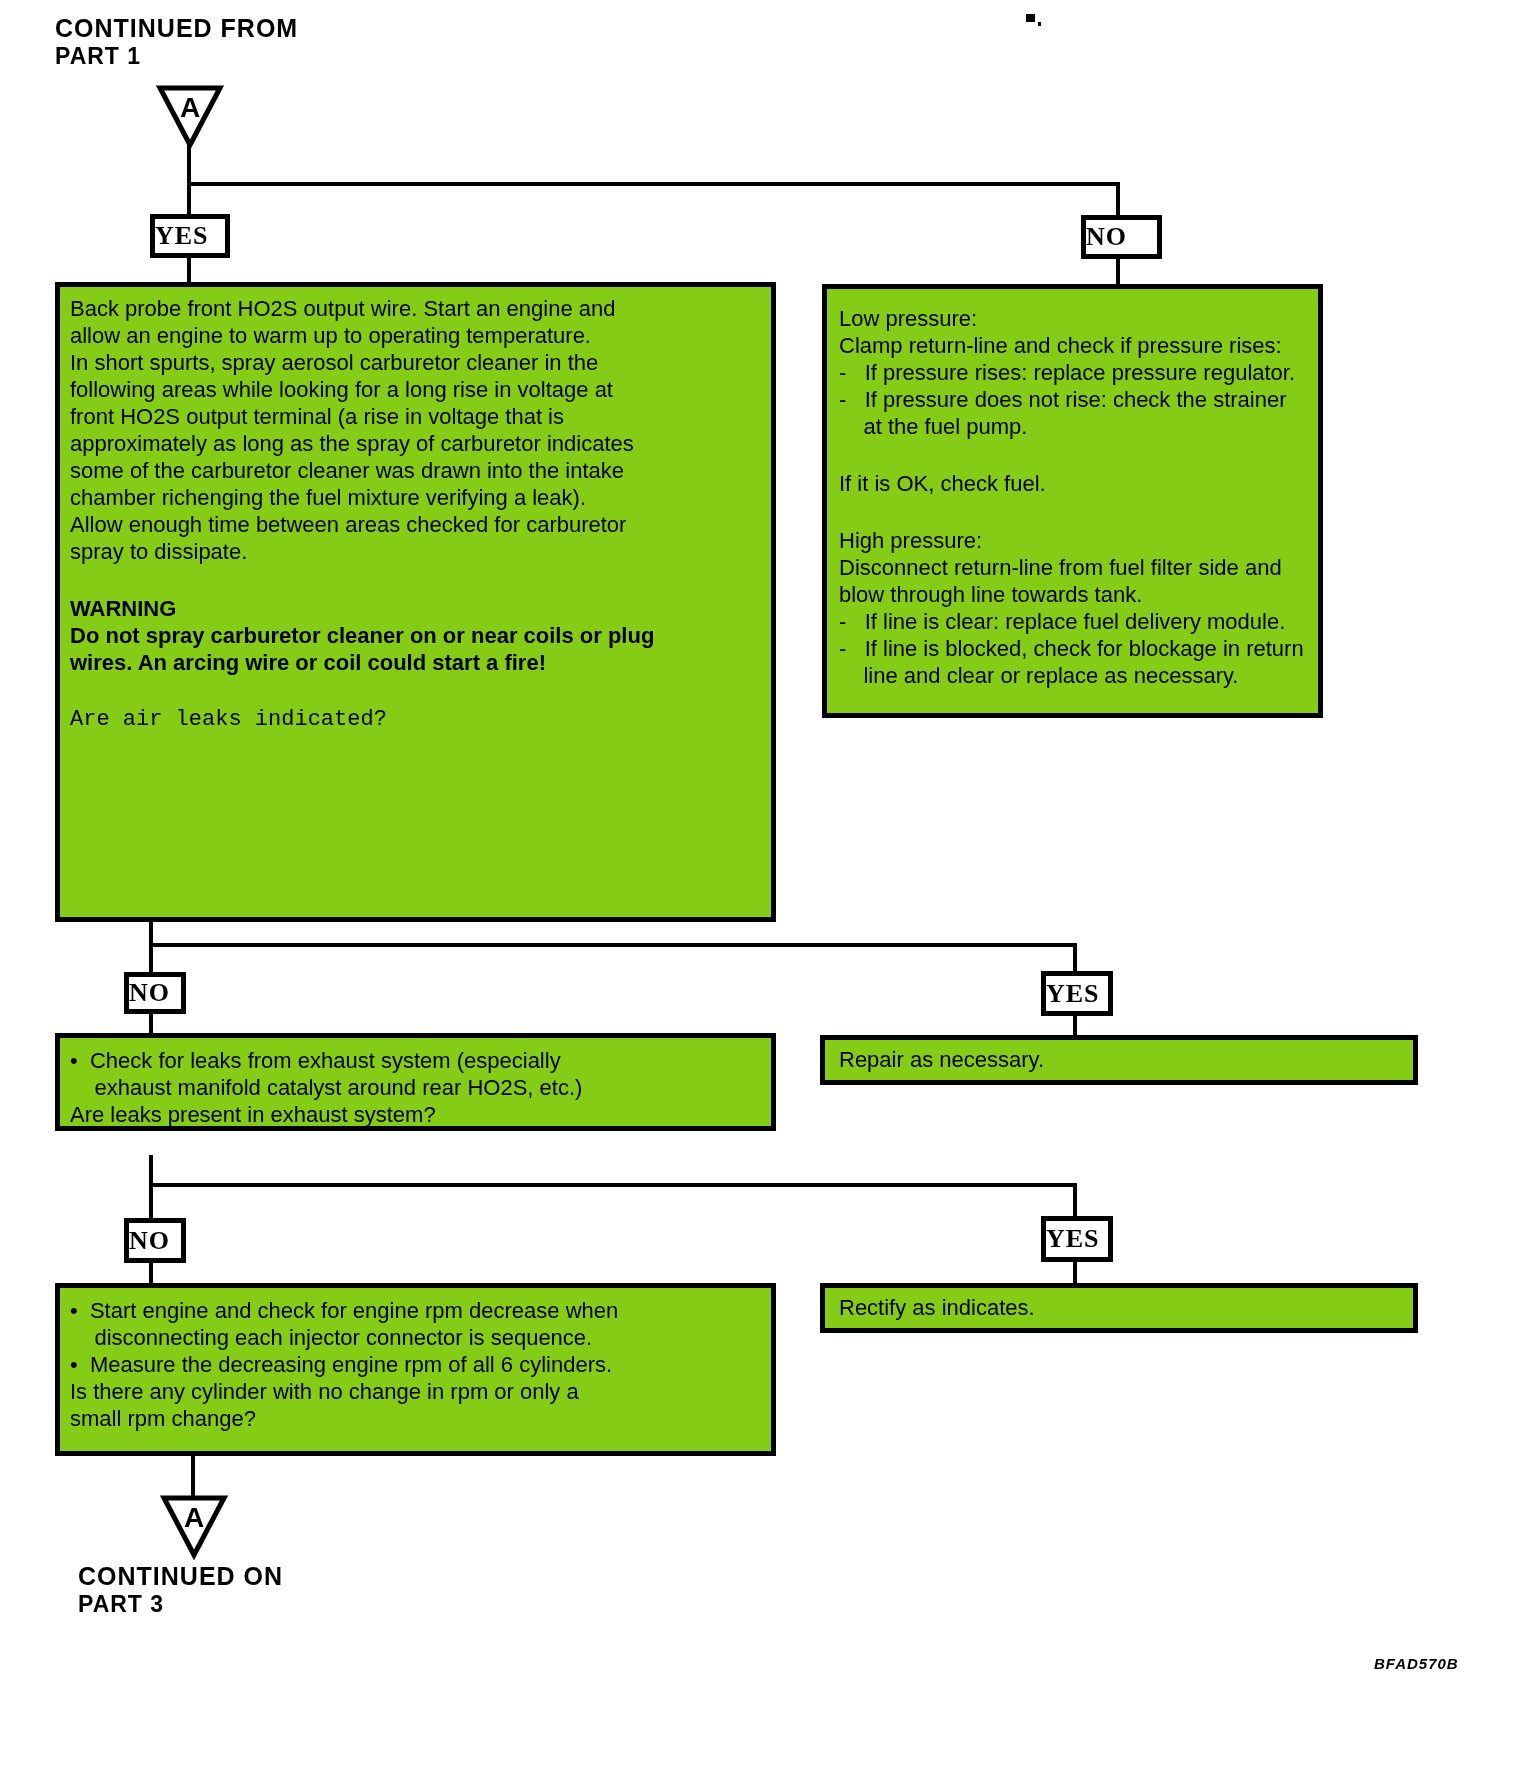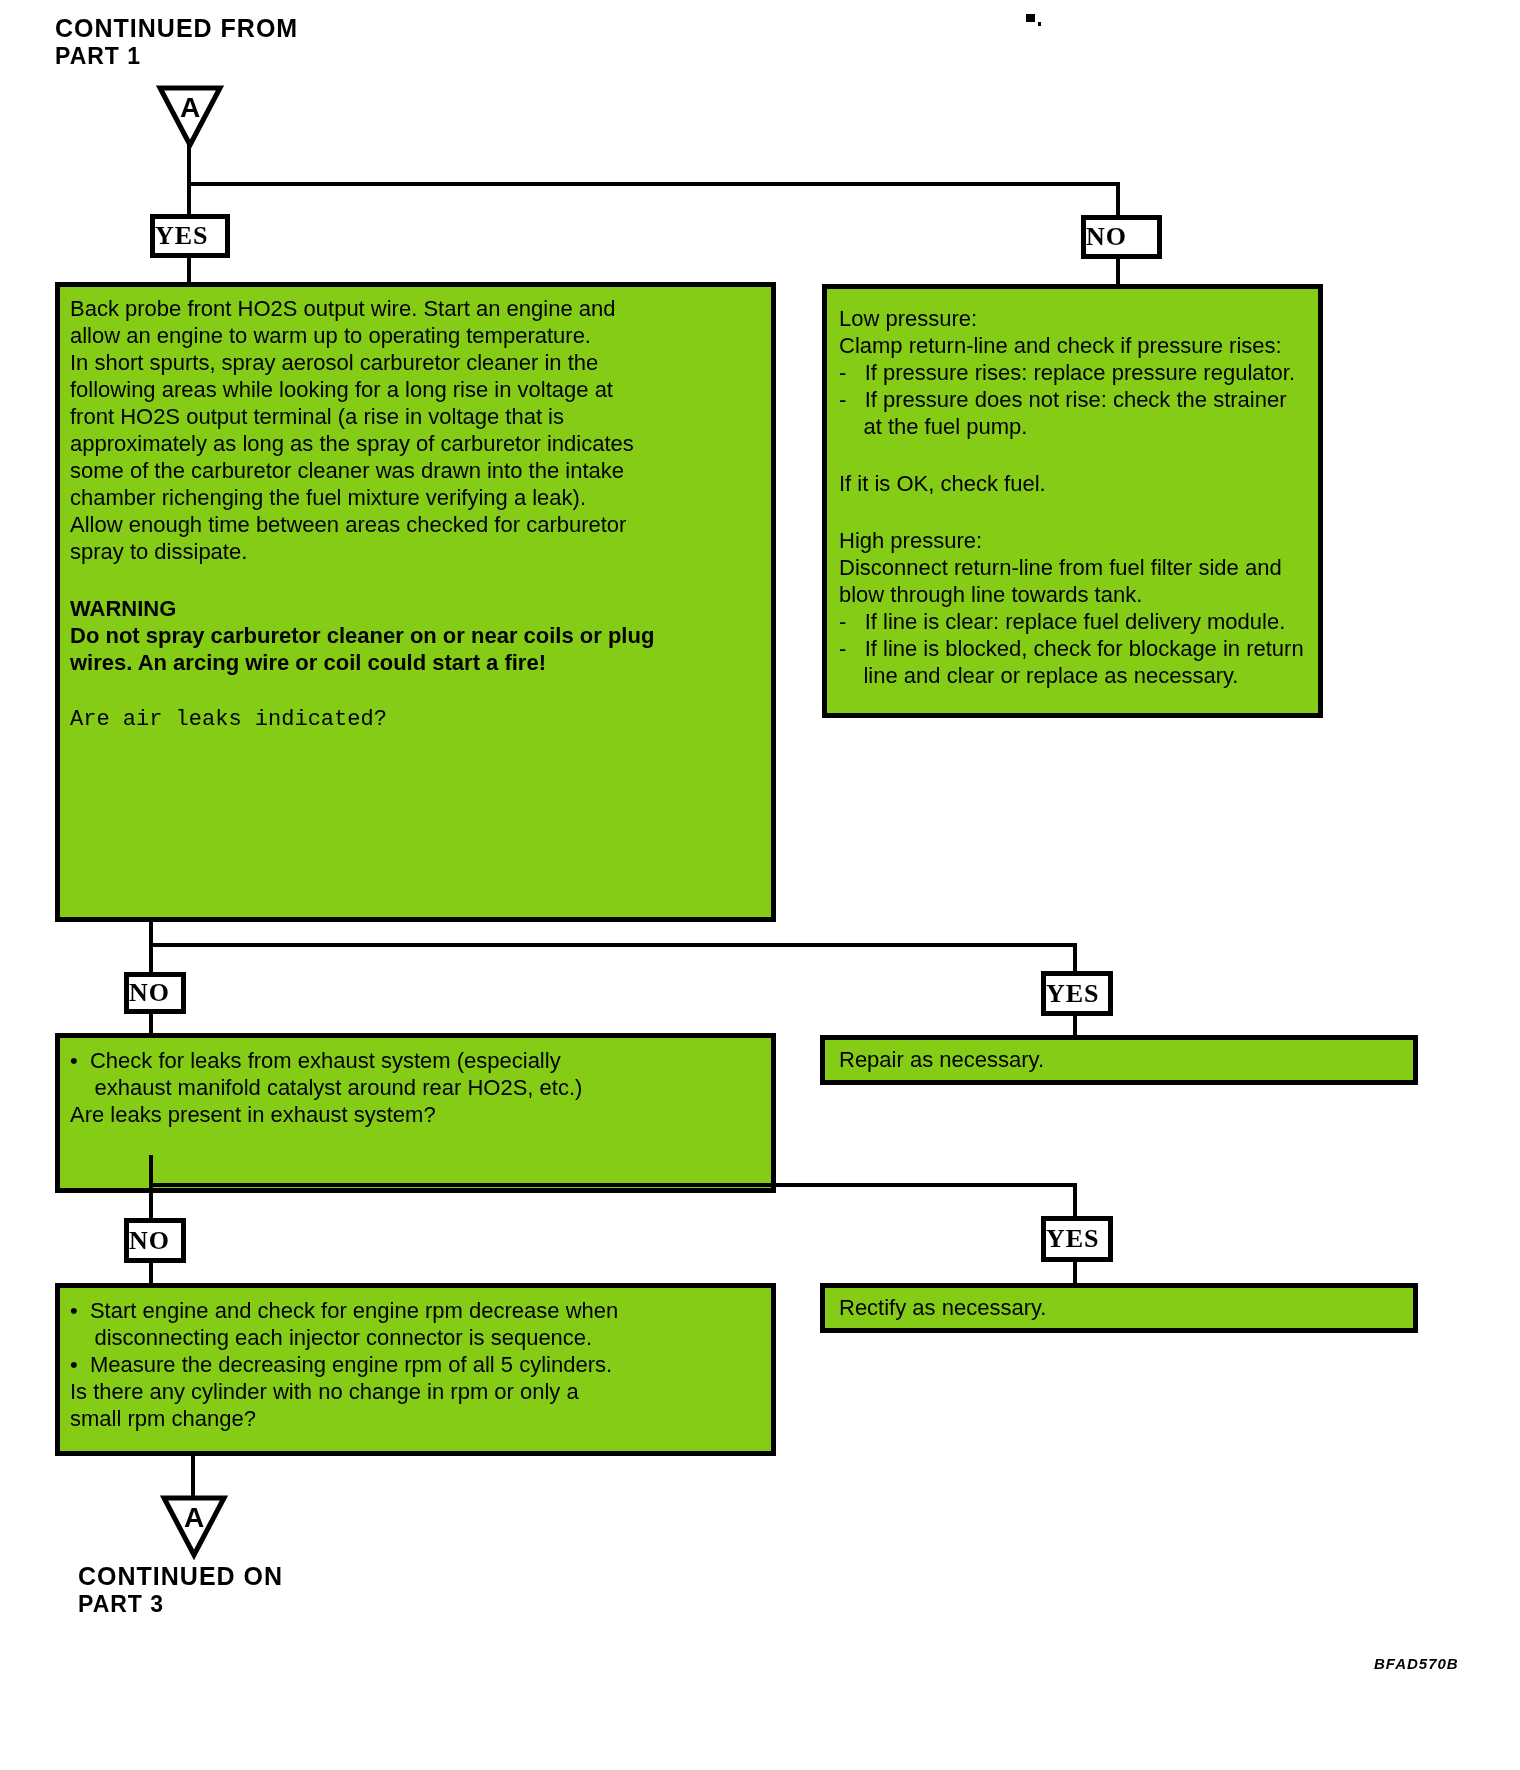--- a/index.html
+++ b/index.html
@@ -92,21 +92,21 @@
   <div class="vline" style="left:149px;top:1010px;width:4px;height:26px;"></div>
   <div class="vline" style="left:1073px;top:1012px;width:4px;height:26px;"></div>
 
   <div class="label-box" style="left:124px;top:972px;width:62px;height:42px;">
     <span>NO</span>
   </div>
   <div class="label-box" style="left:1041px;top:971px;width:72px;height:45px;">
     <span>YES</span>
   </div>
 
-  <div class="box" style="left:55px;top:1033px;width:721px;height:160px;padding:9px 10px;">
+  <div class="box" style="left:55px;top:1033px;width:721px;height:98px;padding:9px 10px;">
     <div class="txt">•  Check for leaks from exhaust system (especially
     exhaust manifold catalyst around rear HO2S, etc.)
 Are leaks present in exhaust system?</div>
   </div>
 
   <div class="box" style="left:820px;top:1035px;width:598px;height:50px;padding:6px 14px;">
     <div class="txt">Repair as necessary.</div>
   </div>
 
   <div class="vline" style="left:149px;top:1155px;width:4px;height:68px;"></div>
@@ -118,27 +118,27 @@
   <div class="label-box" style="left:124px;top:1218px;width:62px;height:45px;">
     <span>NO</span>
   </div>
   <div class="label-box" style="left:1041px;top:1216px;width:72px;height:46px;">
     <span>YES</span>
   </div>
 
   <div class="box" style="left:55px;top:1283px;width:721px;height:173px;padding:9px 10px;">
     <div class="txt">•  Start engine and check for engine rpm decrease when
     disconnecting each injector connector is sequence.
-•  Measure the decreasing engine rpm of all 5 cylinders.
+•  Measure the decreasing engine rpm of all 6 cylinders.
 Is there any cylinder with no change in rpm or only a
 small rpm change?</div>
   </div>
 
   <div class="box" style="left:820px;top:1283px;width:598px;height:50px;padding:6px 14px;">
-    <div class="txt">Rectify as necessary.</div>
+    <div class="txt">Rectify as indicates.</div>
   </div>
 
   <div class="vline" style="left:191px;top:1453px;width:4px;height:46px;"></div>
   <div class="tri" style="left:160px;top:1494px;">
     <svg width="68" height="66" viewBox="0 0 68 66">
       <polygon points="4,4 64,4 34,61" fill="none" stroke="#000" stroke-width="5"></polygon>
       <text x="34" y="33" text-anchor="middle" font-size="28" font-weight="bold" font-family="Liberation Sans, sans-serif">A</text>
     </svg>
   </div>
 

